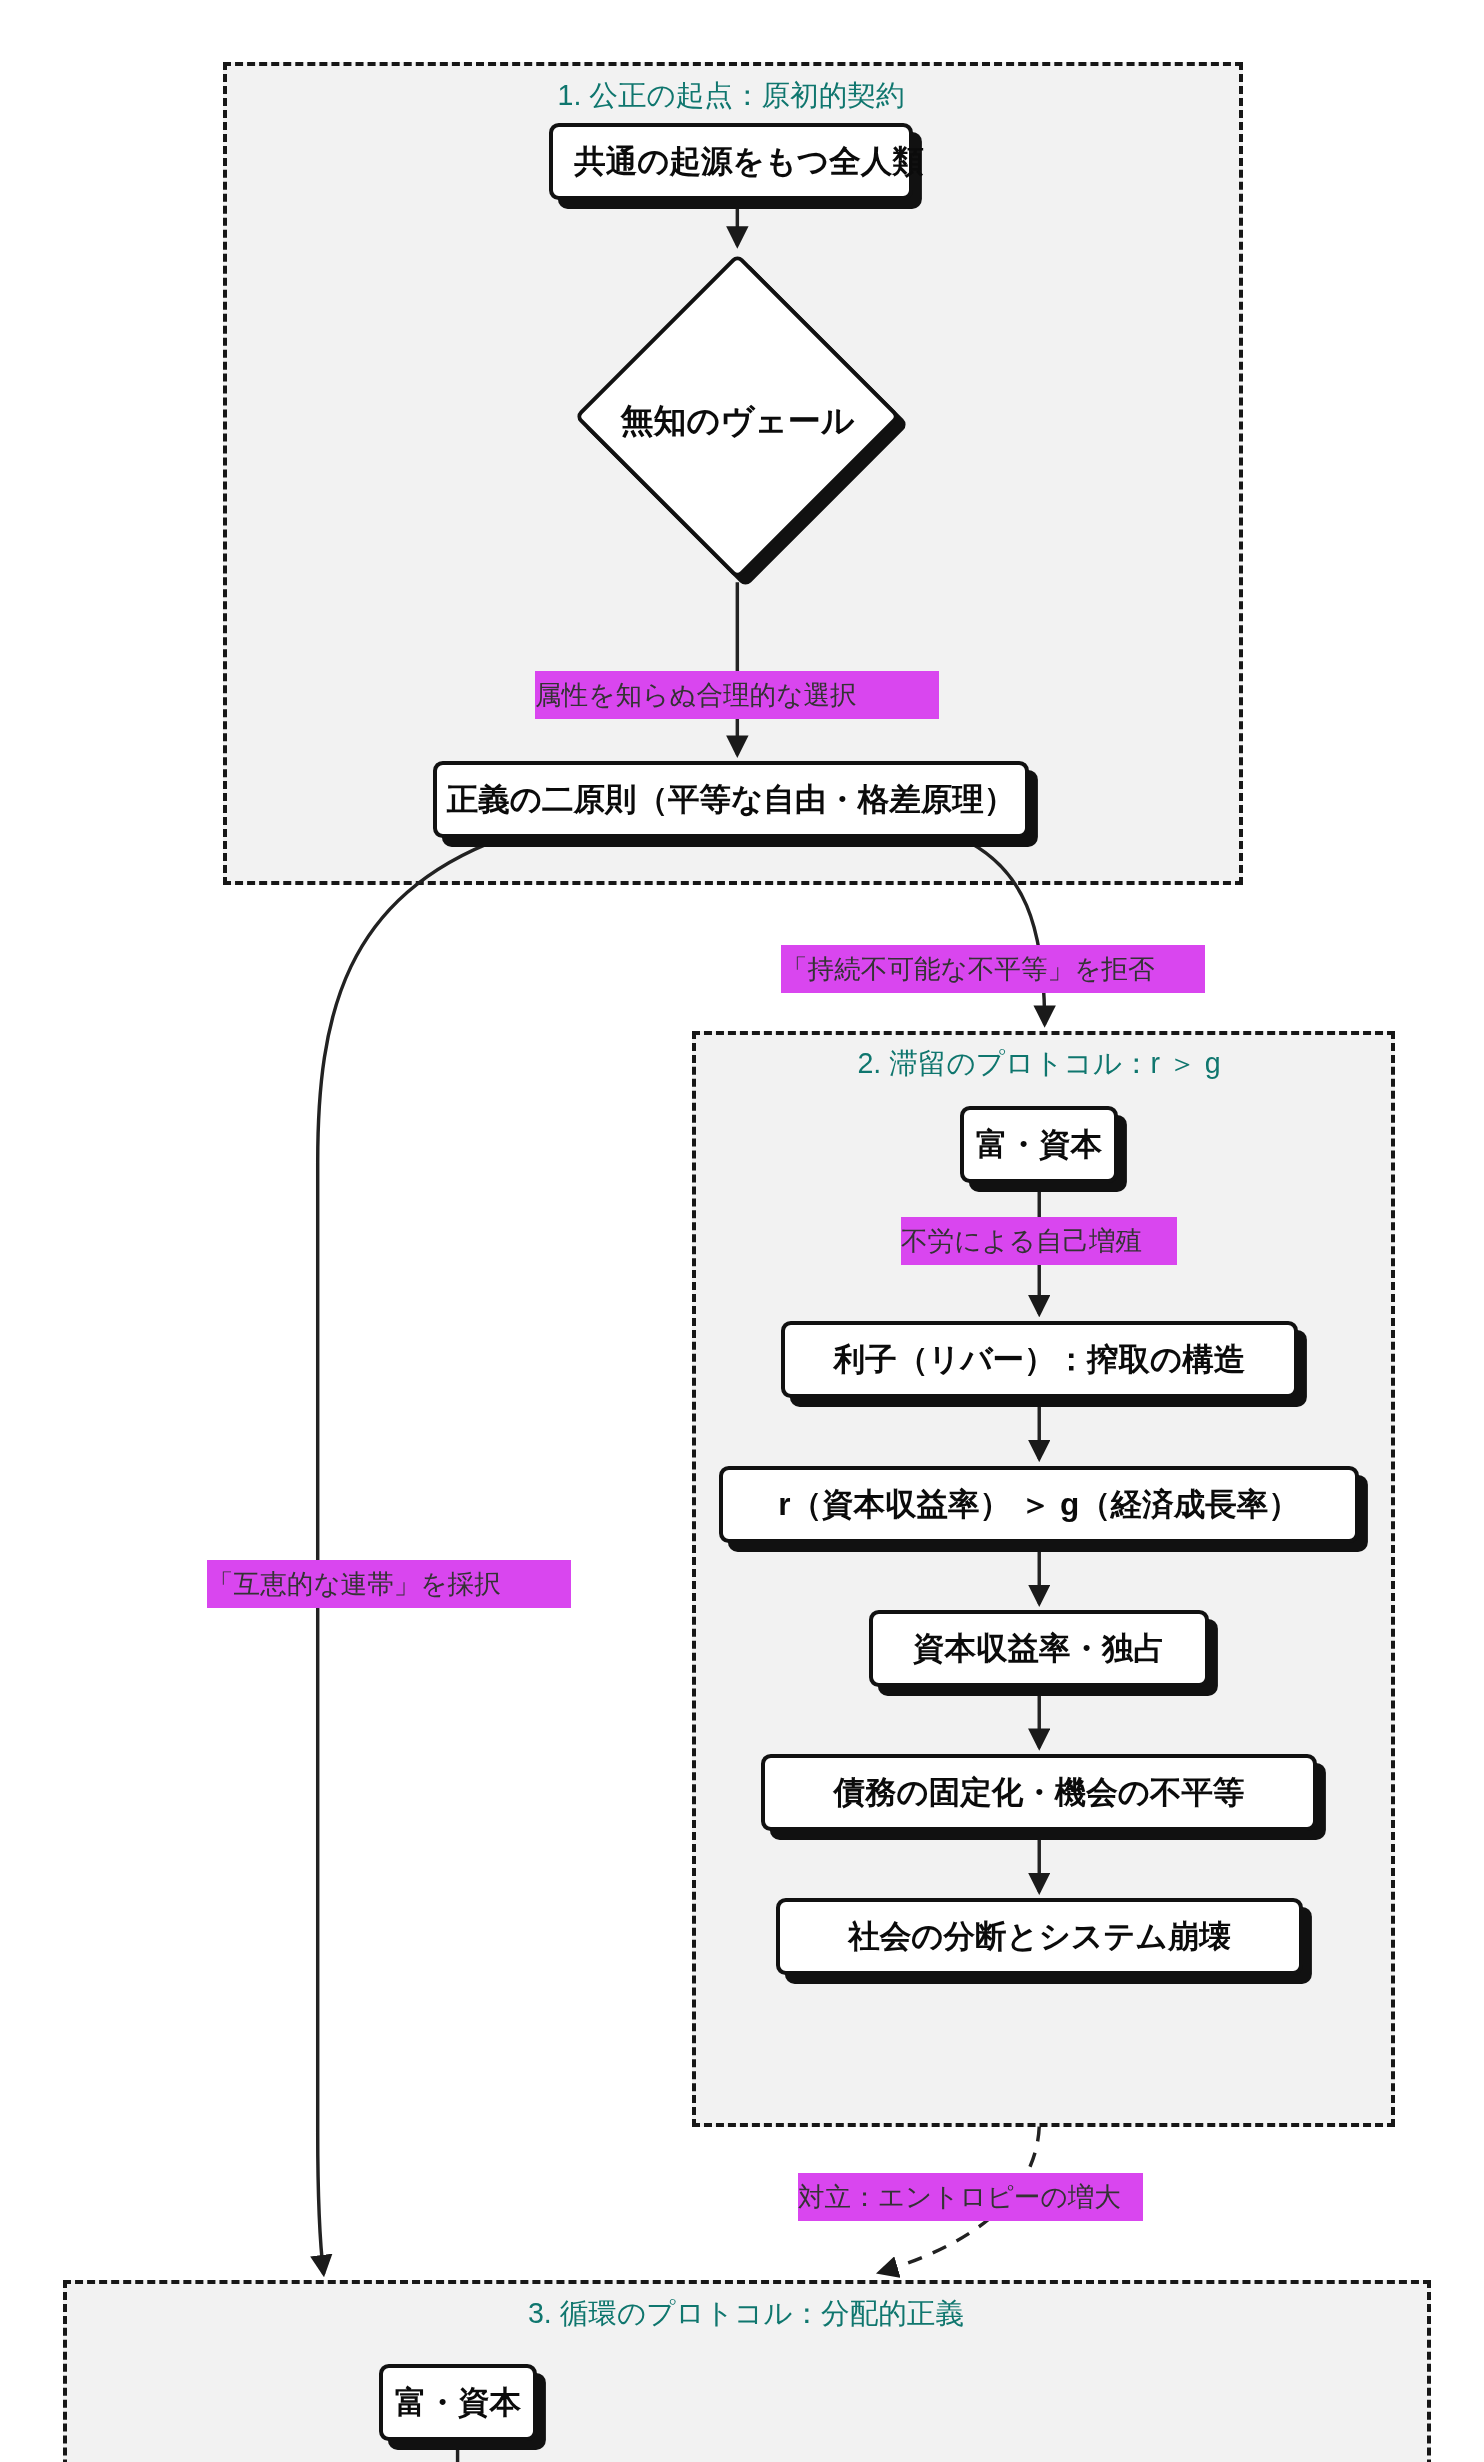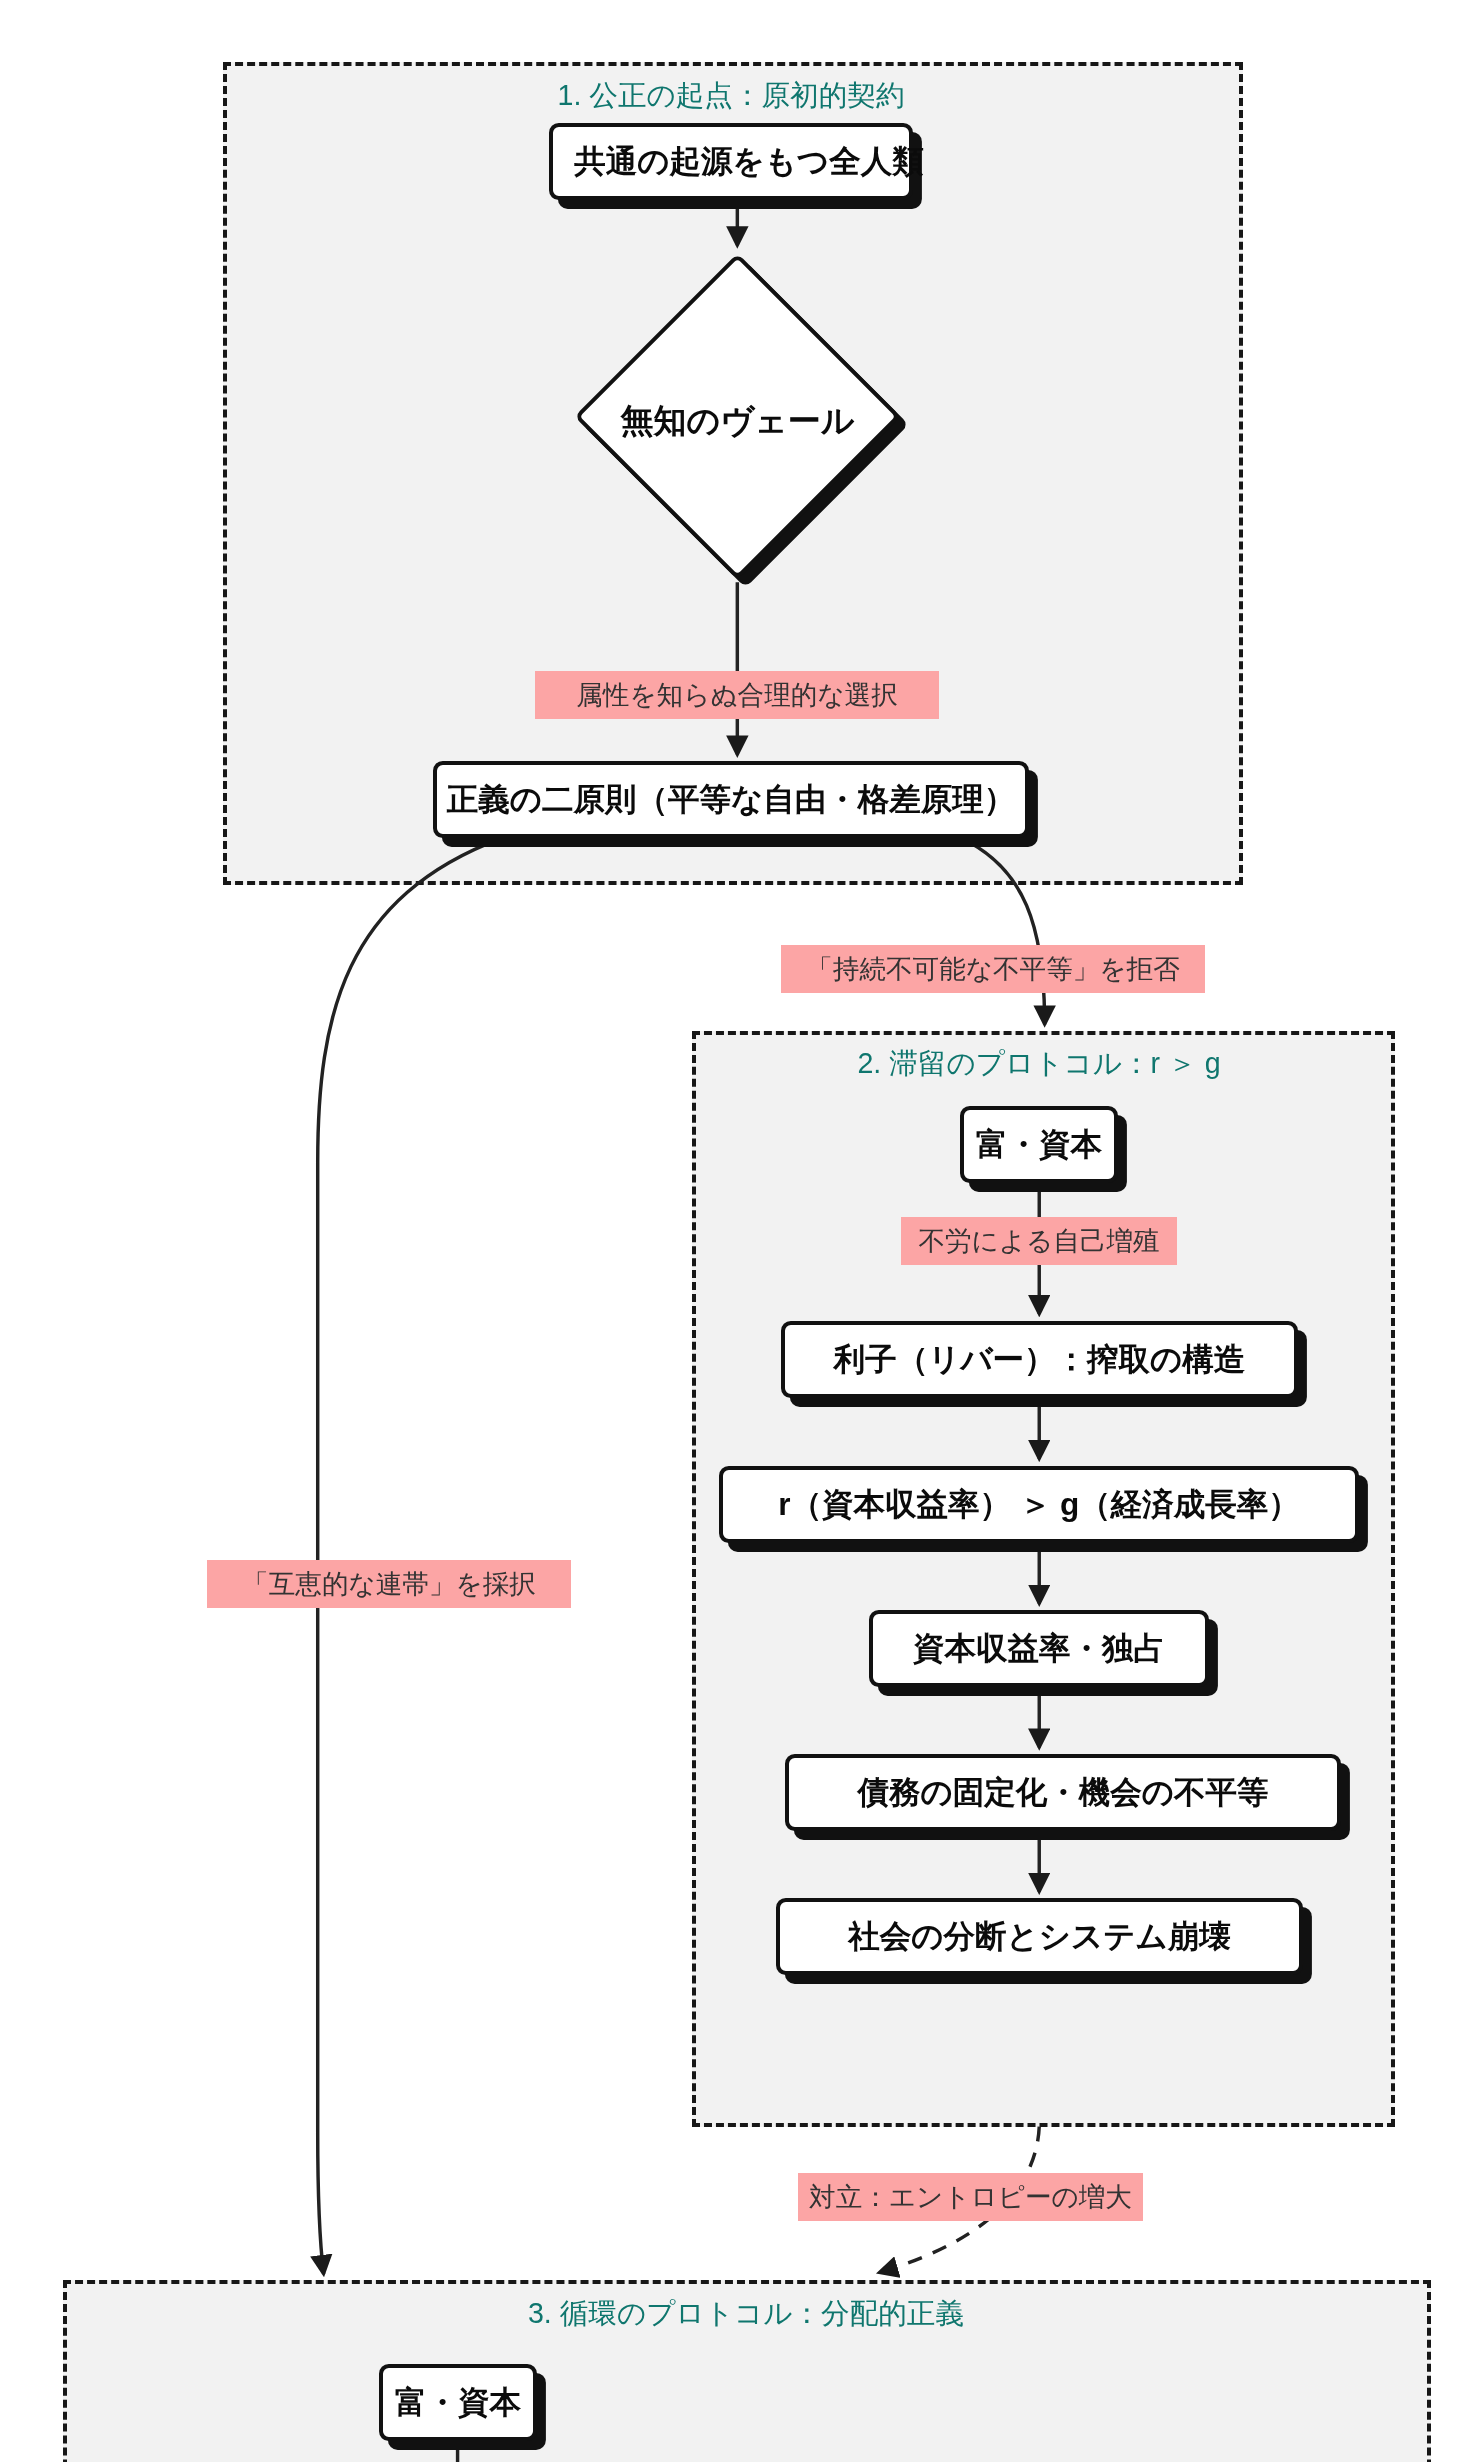--- a/index.html
+++ b/index.html
@@ -78,24 +78,23 @@
     width: 345px;
     text-align: center;
     font-size: 33px;
     font-weight: bold;
     color: #0b0b0b;
     z-index: 4;
     white-space: nowrap;
   }
   .edge-label {
     position: absolute;
-    background: #fca5a5;
+    background: #d946ef;
     color: #333333;
     font-size: 26.6px;
-    text-align: center;
     padding: 5.9px 0;
     z-index: 4;
     white-space: nowrap;
   }
 </style>
 </head>
 <body>
 
 <div id="canvas">
 
@@ -138,21 +137,21 @@
     <div class="diamond-shape"></div>
   </div>
   <div class="diamond-text">無知のヴェール</div>
 
   <div class="node" style="left:433px; top:761px; width:596px; height:77px;">正義の二原則（平等な自由・格差原理）</div>
 
   <div class="node" style="left:960px; top:1106px; width:158px; height:77px;">富・資本</div>
   <div class="node" style="left:781px; top:1321px; width:517px; height:77px;">利子（リバー）：搾取の構造</div>
   <div class="node" style="left:719px; top:1466px; width:640px; height:77px;">r（資本収益率） ＞ g（経済成長率）</div>
   <div class="node" style="left:869px; top:1610px; width:340px; height:77px;">資本収益率・独占</div>
-  <div class="node" style="left:761px; top:1754px; width:556px; height:77px;margin-left:24px;">債務の固定化・機会の不平等</div>
+  <div class="node" style="left:761px; top:1754px; width:556px; height:77px;">債務の固定化・機会の不平等</div>
   <div class="node" style="left:776px; top:1898px; width:527px; height:77px;">社会の分断とシステム崩壊</div>
 
   <div class="node" style="left:379px; top:2364px; width:158px; height:77px;">富・資本</div>
 
   <div class="edge-label" style="left:535px; top:671px; width:404px;">属性を知らぬ合理的な選択</div>
   <div class="edge-label" style="left:781px; top:945px; width:424px;">「持続不可能な不平等」を拒否</div>
   <div class="edge-label" style="left:207px; top:1560px; width:364px;">「互恵的な連帯」を採択</div>
   <div class="edge-label" style="left:901px; top:1217px; width:276px;">不労による自己増殖</div>
   <div class="edge-label" style="left:798px; top:2173px; width:345px;">対立：エントロピーの増大</div>
 

